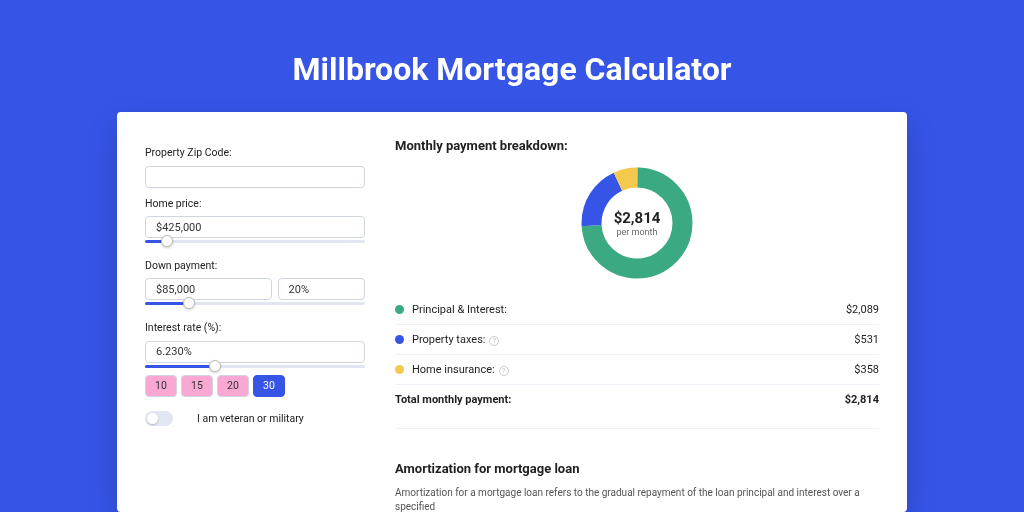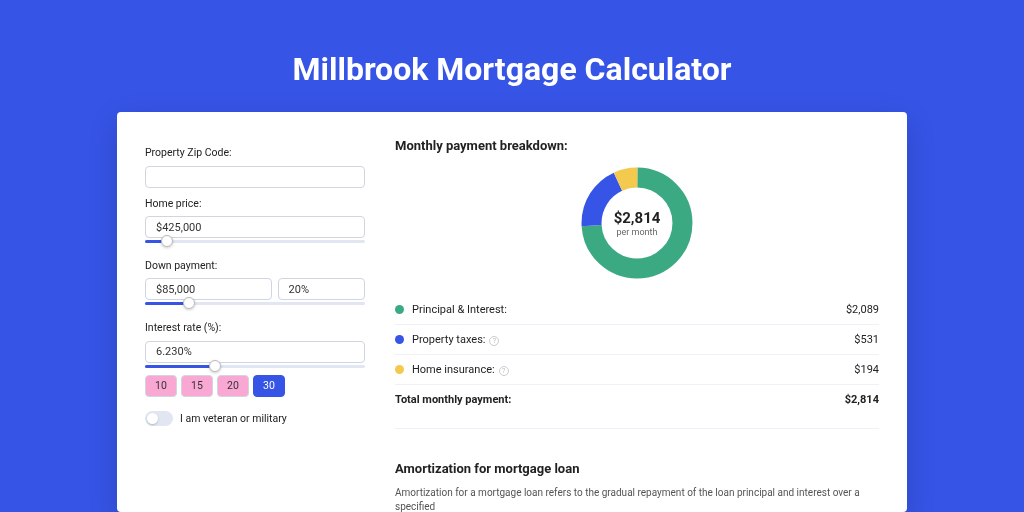--- a/index.html
+++ b/index.html
@@ -14,21 +14,21 @@
   .row{display:flex;gap:6px}
   .row .inp:first-child{flex:1.6}
   .row .inp:last-child{flex:1}
   .slider{position:relative;height:14px;margin-top:-2px}
   .track{height:3px;background:#e1e6f2;border-radius:2px;position:absolute;top:4px;left:0;right:0}
   .fill{height:3px;background:#3654e6;border-radius:2px;position:absolute;top:4px;left:0}
   .thumb{width:12px;height:12px;background:#fff;border:1px solid #bbb;border-radius:50%;position:absolute;top:-1px;box-shadow:0 1px 3px rgba(0,0,0,.2)}
   .periods{display:flex;gap:4px}
   .period{width:32px;height:22px;border:1px solid #d0d5e2;border-radius:4px;font-size:10.5px;display:flex;align-items:center;justify-content:center;background:#f9a8d4;color:#333;cursor:pointer}
   .period.active{background:#3654e6;color:#fff;border-color:#3654e6}
-  .togglerow{display:flex;align-items:center;gap:7px;margin-top:14px}
+  .togglerow{display:flex;align-items:center;gap:24px;margin-top:14px}
   .toggle{width:28px;height:15px;background:#e1e6f2;border-radius:10px;position:relative}
   .knob{width:11px;height:11px;background:#fff;border-radius:50%;position:absolute;top:2px;left:2px;box-shadow:0 1px 2px rgba(0,0,0,.2)}
   .togglelbl{font-size:10.5px;color:#222}
   .sectitle{font-size:13px;font-weight:700;color:#222;margin-bottom:10px}
   .donutwrap{display:flex;justify-content:center;margin:4px 0 12px}
   .donut{position:relative;width:120px;height:120px}
   .donutcenter{position:absolute;inset:0;display:flex;flex-direction:column;align-items:center;justify-content:center}
   .damt{font-size:15px;font-weight:700;color:#222}
   .dsub{font-size:9px;color:#666}
   .legend{margin-top:10px;margin-bottom:8px}
@@ -121,21 +121,21 @@
         <span class="lamt">$2,089</span>
       </div>
       <div class="lrow">
         <span class="dot" style="background:#3654e6"></span>
         <span class="lname"><span>Property taxes:</span><span class="info">?</span></span>
         <span class="lamt">$531</span>
       </div>
       <div class="lrow">
         <span class="dot" style="background:#f3c94e"></span>
         <span class="lname"><span>Home insurance:</span><span class="info">?</span></span>
-        <span class="lamt">$194</span>
+        <span class="lamt">$358</span>
       </div>
       <div class="lrow total">
         <span class="lname">Total monthly payment:</span>
         <span class="lamt">$2,814</span>
       </div>
     </div>
 
     <div class="amort">
       <div class="sectitle">Amortization for mortgage loan</div>
       <div class="atext">Amortization for a mortgage loan refers to the gradual repayment of the loan principal and interest over a specified</div>

